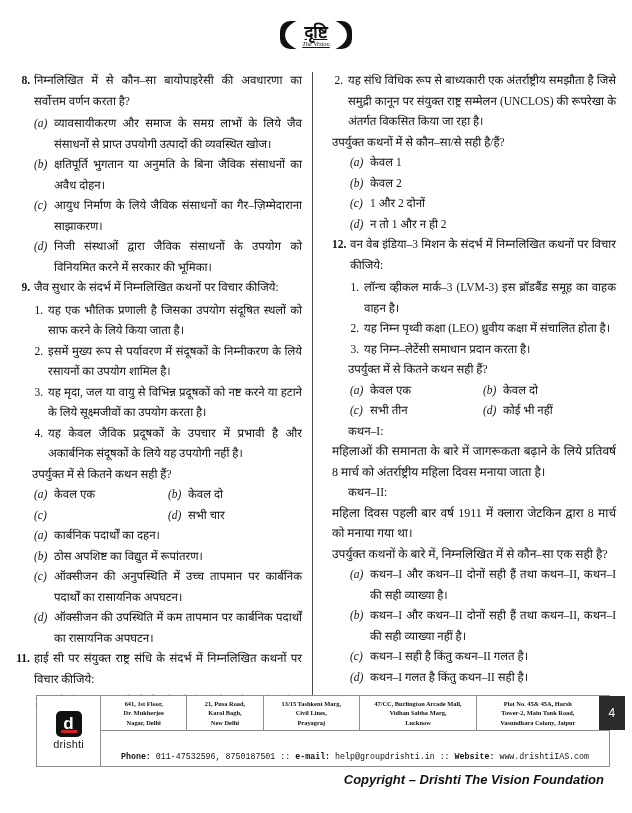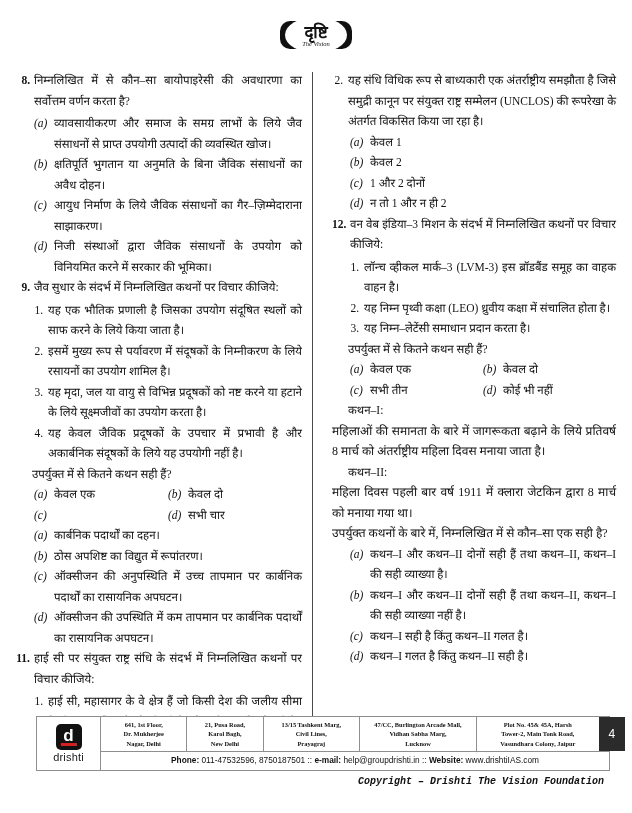--- a/index.html
+++ b/index.html
@@ -24,20 +24,21 @@
     justify-content: center;
   }
   .logo-badge {
     width: 72px;
     height: 28px;
     background: #111111;
     border-radius: 10px;
     display: flex;
     align-items: center;
     justify-content: center;
+    text-decoration: underline;
   }
   .logo-oval {
     width: 62px;
     height: 36px;
     background: #ffffff;
     border-radius: 50%;
     display: flex;
     flex-direction: column;
     align-items: center;
     justify-content: center;
@@ -259,32 +260,33 @@
     background: #2b2b2b;
     color: #ffffff;
     font-family: "Liberation Sans", sans-serif;
     font-size: 12px;
     display: flex;
     align-items: center;
     justify-content: center;
   }
   .contact-row {
     text-align: center;
-    font-family: Liberation Sans, sans-serif;
+    font-family: Liberation Mono, monospace;
     font-size: 8.3px;
     padding: 3px 2px 4px;
     line-height: 11px;
+    margin-top: 17px;
   }
   .contact-row b { font-weight: 700; }
   .copyright {
     text-align: right;
-    font-family: Liberation Mono, monospace;
+    font-family: Liberation Sans, sans-serif;
     font-style: italic;
     font-weight: 700;
-    font-size: 10px;
+    font-size: 13px;
     margin-top: 5px;
     padding-right: 6px;
     color: #111111;
   }
 </style>
 </head>
 <body>
 
 <div class="header">
   <div class="logo-badge">
@@ -386,20 +388,21 @@
       <div class="stmt-text">हाई सी, महासागर के वे क्षेत्र हैं जो किसी देश की जलीय सीमा के ठीक बाद स्थित हैं और किसी देश के अधिकार क्षेत्र में नहीं हैं।</div>
     </div>
   </div>
 
   <div class="col col-right">
 
     <div class="stmt" style="margin-left:0">
       <div class="stmt-num">2.</div>
       <div class="stmt-text">यह संधि विधिक रूप से बाध्यकारी एक अंतर्राष्ट्रीय समझौता है जिसे समुद्री कानून पर संयुक्त राष्ट्र सम्मेलन (UNCLOS) की रूपरेखा के अंतर्गत विकसित किया जा रहा है।</div>
     </div>
+    <div class="lead" style="margin-left:0">उपर्युक्त कथनों में से कौन–सा/से सही है/हैं?</div>
     <div class="opt">
       <div class="opt-lbl">(a)</div>
       <div class="opt-text">केवल 1</div>
     </div>
     <div class="opt">
       <div class="opt-lbl">(b)</div>
       <div class="opt-text">केवल 2</div>
     </div>
     <div class="opt">
       <div class="opt-lbl">(c)</div>

